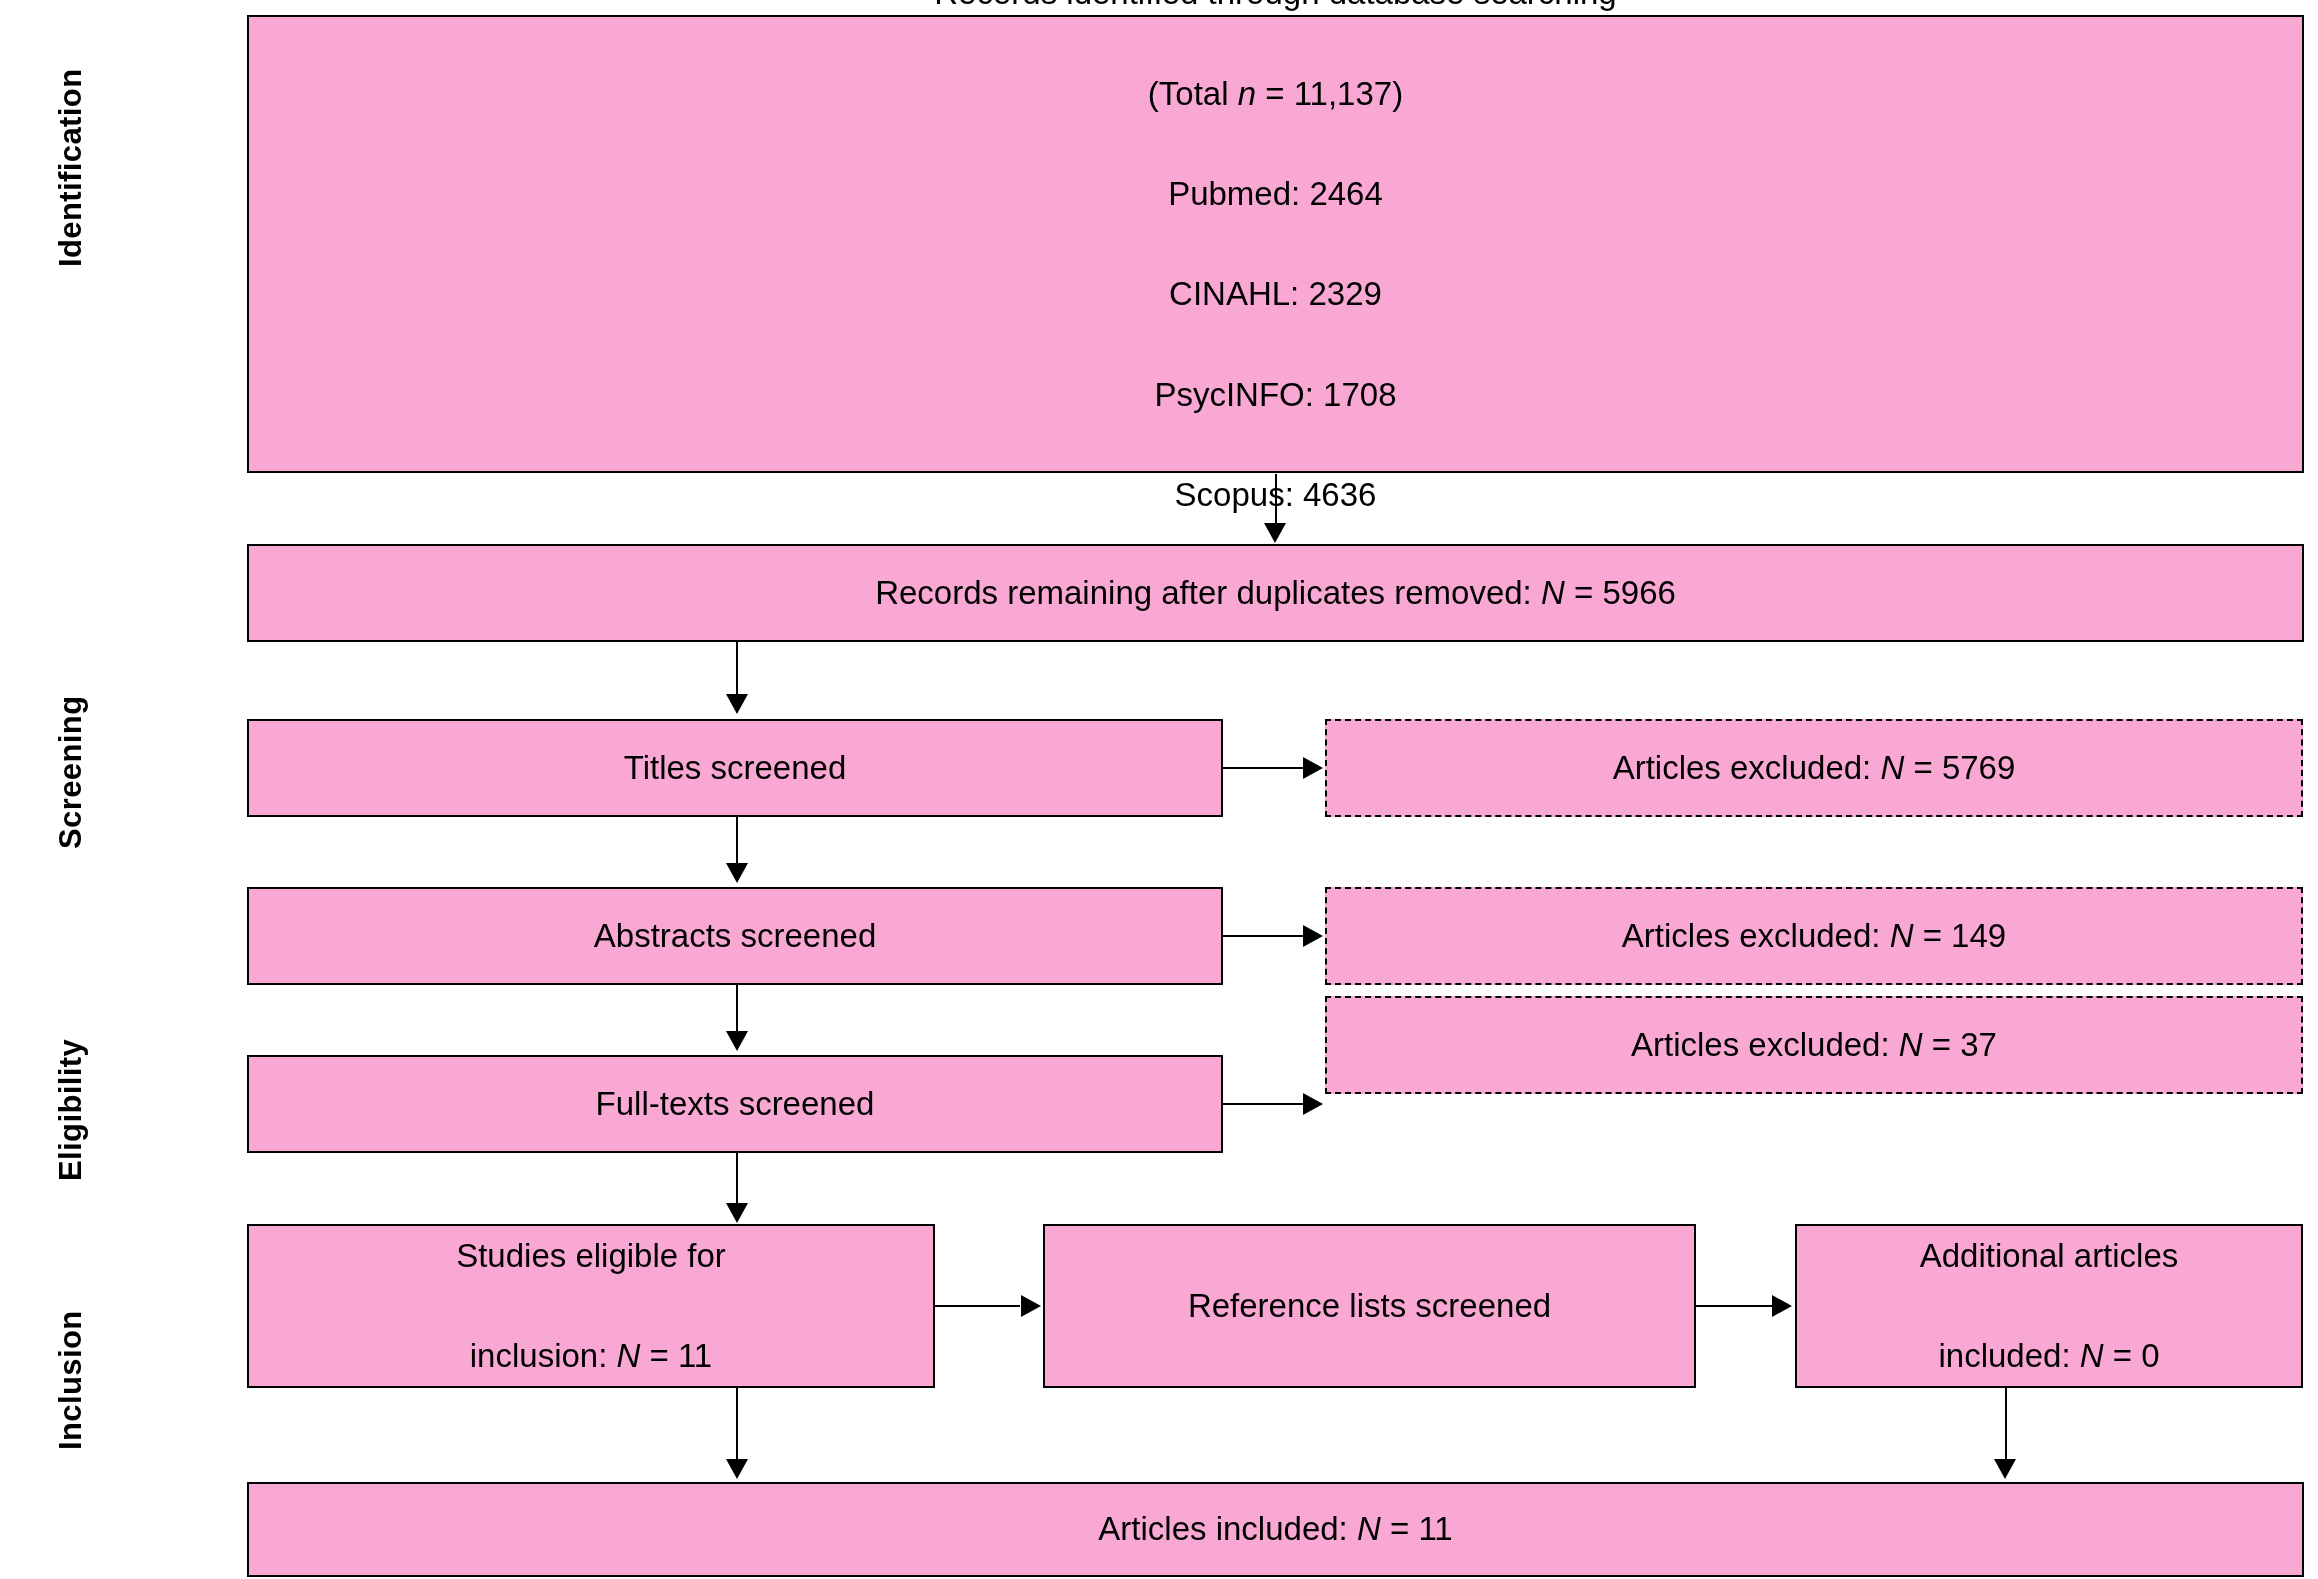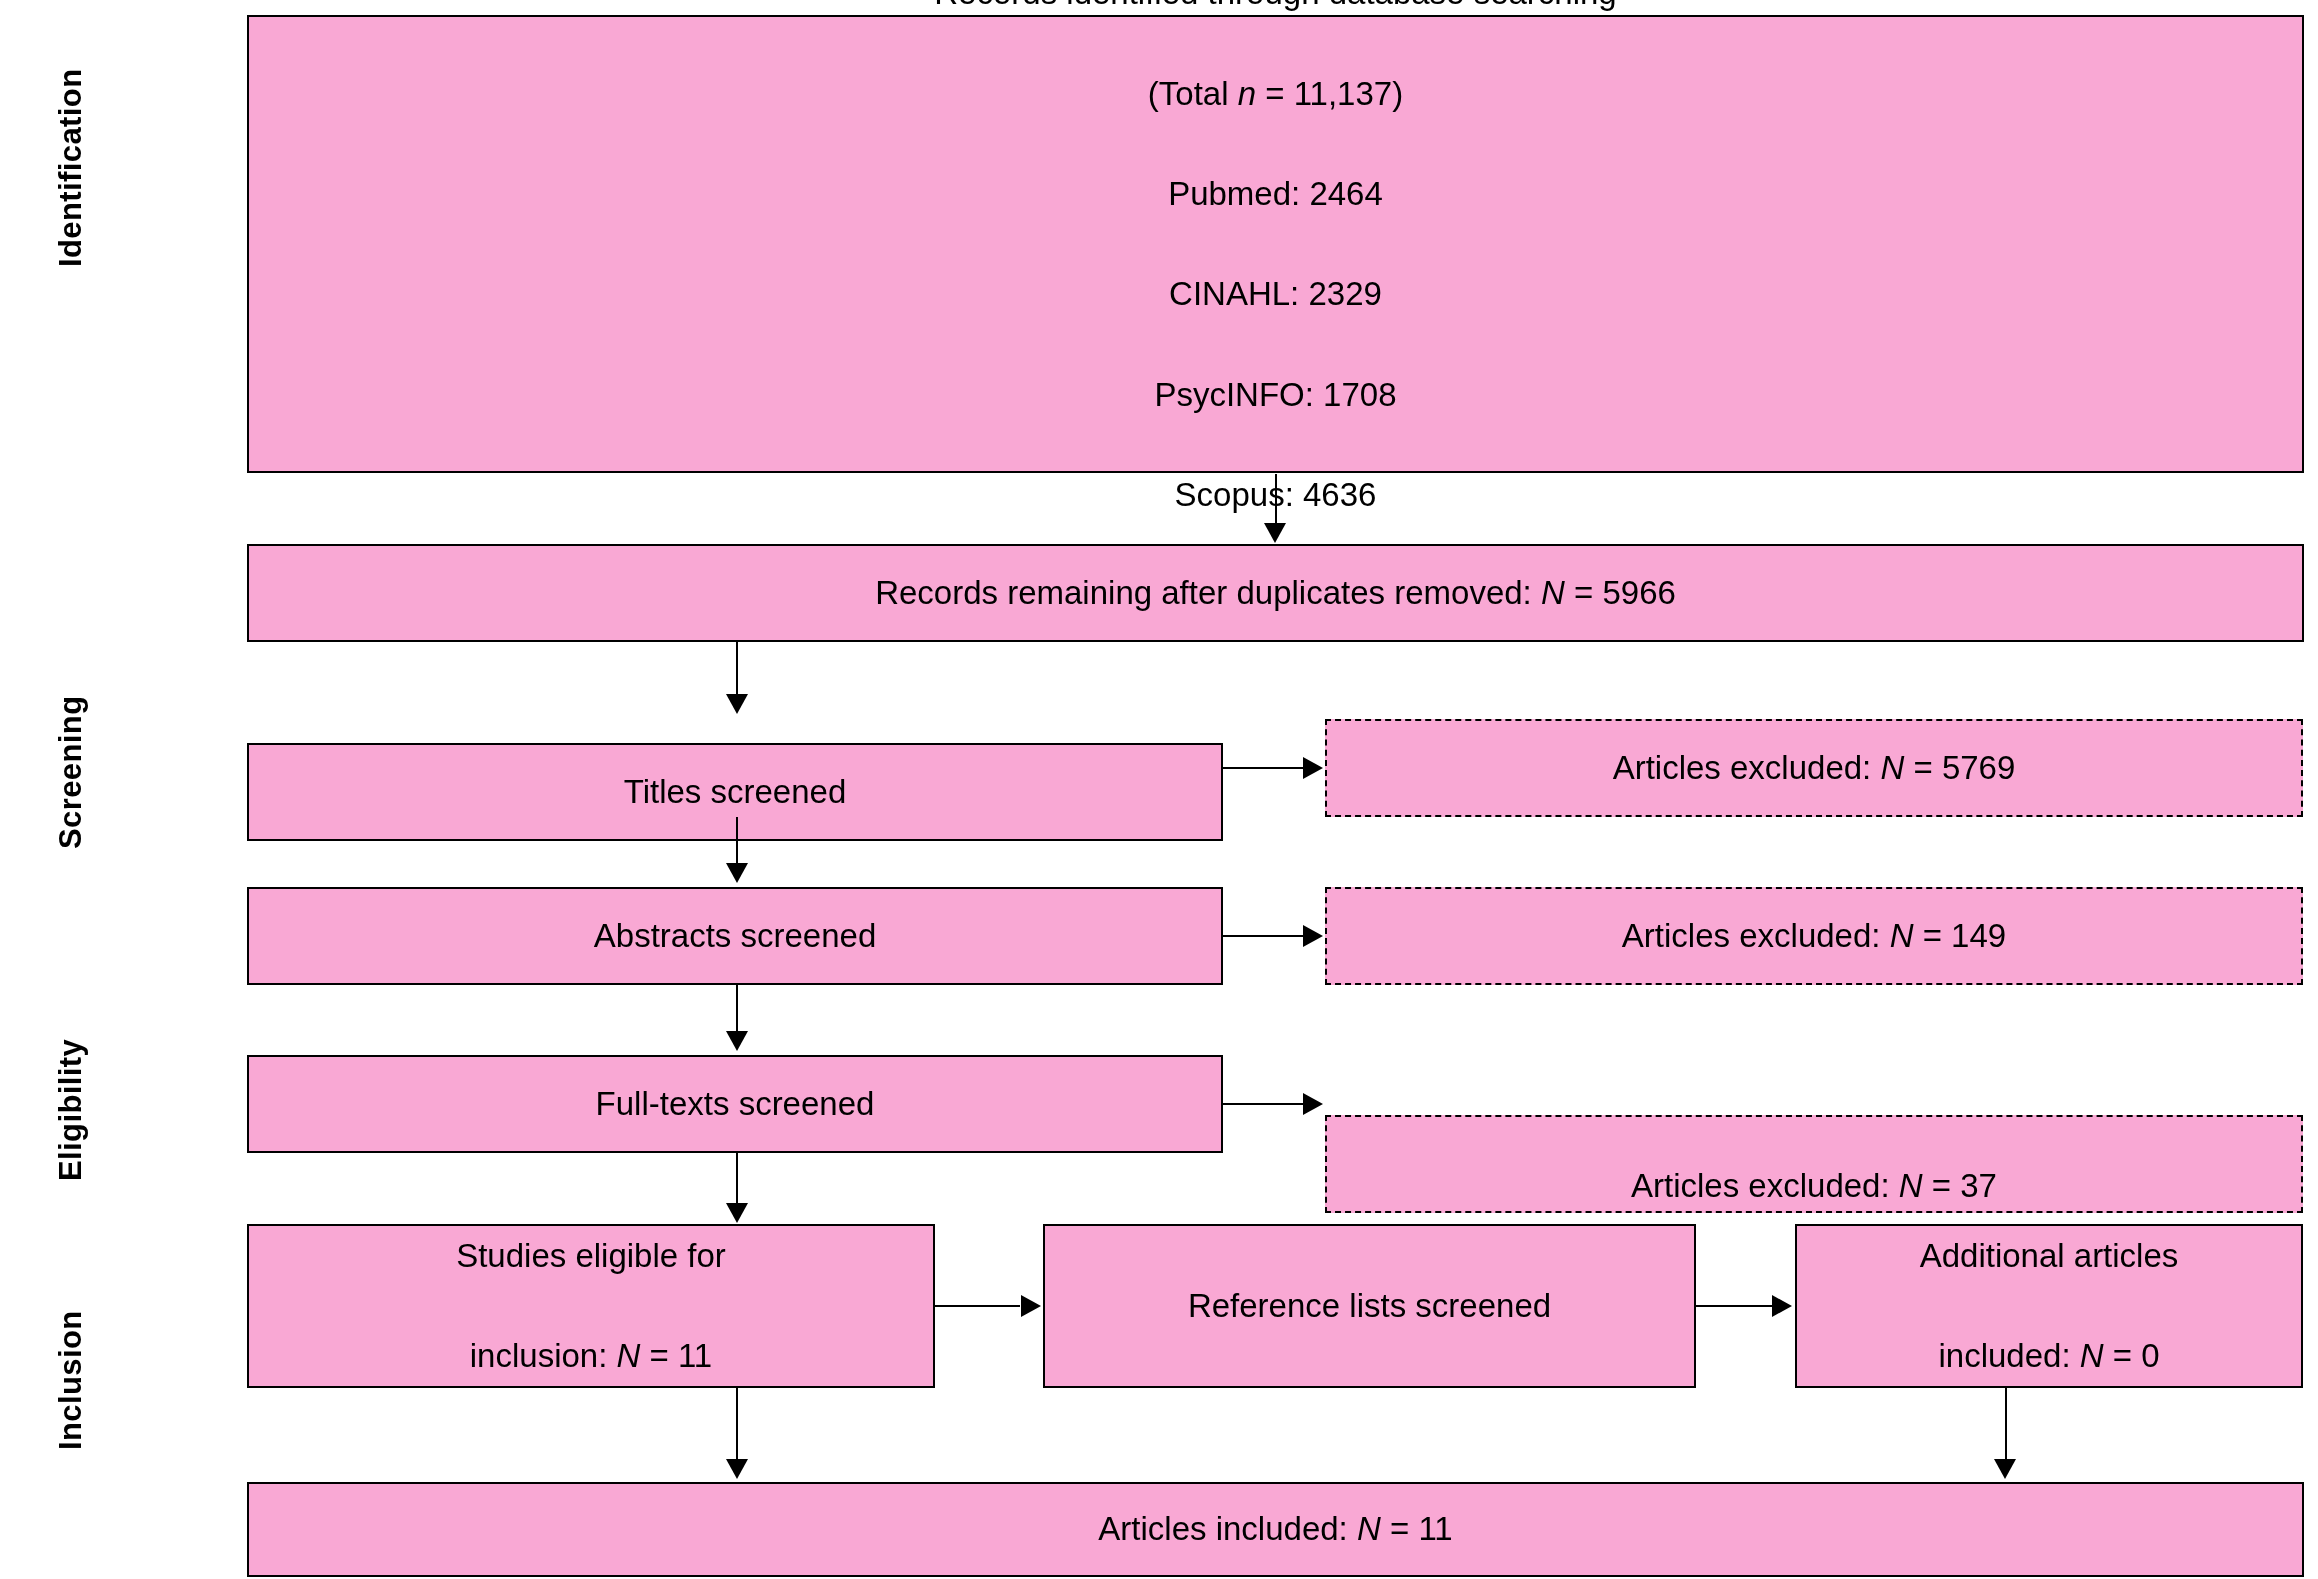--- a/index.html
+++ b/index.html
@@ -111,21 +111,21 @@
   <div class="vline" style="left:1275px; top:474px; height:50px;"></div>
   <div class="arrow-down" style="left:1264px; top:523px;"></div>
 
   <div class="box" style="left:247px; top:544px; width:2057px; height:98px;">
     <div class="box-text"><span>Records remaining after duplicates removed: </span><span class="ital">N</span><span> = 5966</span></div>
   </div>
 
   <div class="vline" style="left:736px; top:642px; height:53px;"></div>
   <div class="arrow-down" style="left:726px; top:694px;"></div>
 
-  <div class="box" style="left:247px; top:719px; width:976px; height:98px;margin-top:24px;">
+  <div class="box" style="left:247px; top:719px; width:976px; height:98px;">
     <div class="box-text">Titles screened</div>
   </div>
   <div class="hline" style="left:1222px; top:767px; width:83px;"></div>
   <div class="arrow-right" style="left:1303px; top:757px;"></div>
   <div class="box dashed" style="left:1325px; top:719px; width:978px; height:98px;">
     <div class="box-text"><span>Articles excluded: </span><span class="ital">N</span><span> = 5769</span></div>
   </div>
 
   <div class="vline" style="left:736px; top:817px; width:2.3px; height:47px;"></div>
   <div class="arrow-down" style="left:726px; top:863px;"></div>
@@ -140,21 +140,21 @@
   </div>
 
   <div class="vline" style="left:736px; top:985px; height:47px;"></div>
   <div class="arrow-down" style="left:726px; top:1031px;"></div>
 
   <div class="box" style="left:247px; top:1055px; width:976px; height:98px;">
     <div class="box-text">Full-texts screened</div>
   </div>
   <div class="hline" style="left:1222px; top:1103px; width:83px;"></div>
   <div class="arrow-right" style="left:1303px; top:1093px;"></div>
-  <div class="box dashed" style="left:1325px; top:1115px; width:978px; height:98px;align-items:flex-end;">
+  <div class="box dashed" style="left:1325px; top:996px; width:978px; height:98px;">
     <div class="box-text"><span>Articles excluded: </span><span class="ital">N</span><span> = 37</span></div>
   </div>
 
   <div class="vline" style="left:736px; top:1153px; height:52px;"></div>
   <div class="arrow-down" style="left:726px; top:1203px;"></div>
 
   <div class="box" style="left:247px; top:1224px; width:688px; height:164px;">
     <div class="box-text">
       <div>Studies eligible for</div>
       <div><span>inclusion: </span><span class="ital">N</span><span> = 11</span></div>

